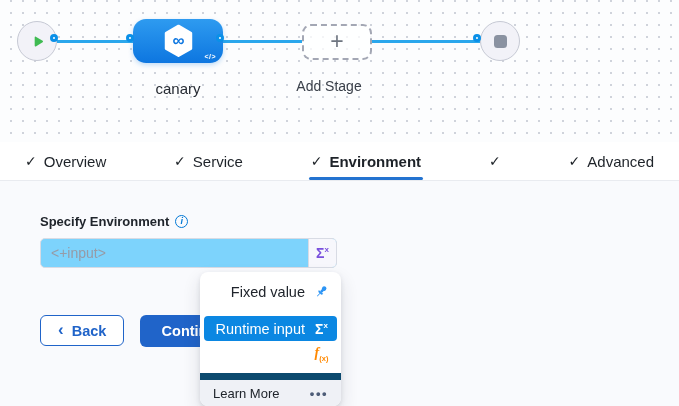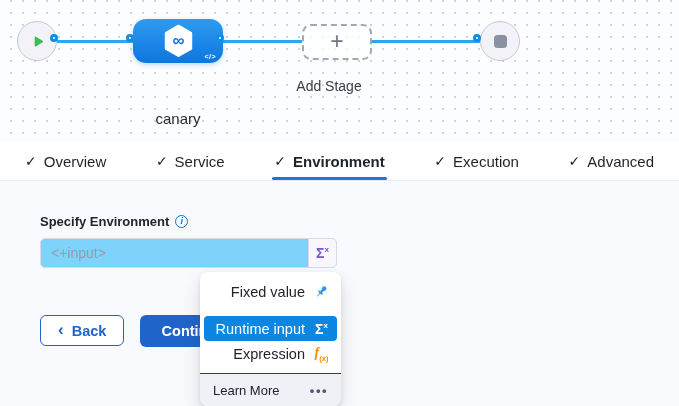--- a/index.html
+++ b/index.html
@@ -37,21 +37,21 @@
     display:flex; align-items:center; justify-content:center; z-index:2;
   }
   .code-glyph { position:absolute; right:7px; bottom:3px; font-size:7px; font-weight:700; color:#fff; letter-spacing:0.5px; }
   .add-stage-node {
     position:absolute; left:302px; top:24px; width:70px; height:36px; border-radius:9px;
     border:2px dashed #a3a7b4; background:rgba(255,255,255,.75);
     display:flex; align-items:center; justify-content:center; z-index:2;
   }
   .plus-glyph { font-size:23px; font-weight:300; color:#6e7580; line-height:1; margin-top:-2px; }
   .node-label { position:absolute; text-align:center; color:#262b33; }
-  .lbl-canary { left:133px; width:90px; top:80px; font-size:15px;margin-top:30px; }
+  .lbl-canary { left:133px; width:90px; top:80px; font-size:15px; }
   .lbl-addstage { left:287px; width:84px; top:78px; font-size:14px; color:#3a404a; }
 
   
   .tabbar {
     height:39px; background:#fff; display:flex; align-items:stretch;
     justify-content:space-between; padding:0 25px; border-bottom:1px solid #e9ebf0;
   }
   .tab { position:relative; display:flex; align-items:center; gap:7px; font-size:15px; color:#1e2329; cursor:pointer; }
   .tab .check { font-size:14px; font-weight:700; color:#1c2126; }
   .tab.active { font-weight:700; }
@@ -99,21 +99,21 @@
     height:25px; display:flex; align-items:center; justify-content:flex-end; gap:8px;
     padding-right:7px; font-size:14.5px; color:#20252c; cursor:pointer; border-radius:4px;
   }
   .menu-item .mi-icon { width:17px; display:flex; align-items:center; justify-content:center; }
   .menu-item.selected { background:#0b87e2; color:#fff;margin-top:12px; }
   .menu-item.selected .sigma { color:#fff; }
   .fx { color:#ff8800; font-size:13px; font-weight:700; }
   .fx i { font-family:"Liberation Serif","DejaVu Serif",serif; font-size:14px; }
   .fx sub { font-size:7.5px; }
   .menu-footer {
-    margin-top:2px; height:33px; background:#eff1f6; border-top:1px solid #0c4a6e;
+    margin-top:2px; height:33px; background:#eff1f6; border-top:7px solid #0c4a6e;
     display:flex; align-items:center; justify-content:space-between; padding:0 13px; cursor:pointer;
   }
   .learn-more { font-size:13px; color:#20252c; }
   .ellipsis { color:#4e5d78; font-size:13px; font-weight:700; letter-spacing:1.5px; }
 </style>
 </head>
 <body>
 
 <div class="app">
 
@@ -167,21 +167,20 @@
       <span>Service</span>
 
     </div>
     <div class="tab active">
       <span class="check">✓</span>
       <span>Environment</span>
       <span class="underline"></span>
     </div>
     <div class="tab">
       <span class="check">✓</span>
-      <span>Execution</span>
 
     </div>
     <div class="tab">
       <span class="check">✓</span>
       <span>Advanced</span>
 
     </div>
   </div>
 
   <div class="content">
@@ -221,21 +220,20 @@
               </svg>
           </span>
         </div>
         <div class="menu-item selected">
           <span>Runtime input</span>
           <span class="mi-icon">
             <span class="sigma"><span>Σ</span><sup>x</sup></span>
           </span>
         </div>
         <div class="menu-item">
-          <span>Expression</span>
           <span class="mi-icon">
             <span class="fx"><i>f</i><sub>(x)</sub></span>
           </span>
         </div>
       </div>
       <div class="menu-footer">
         <span class="learn-more">Learn More</span>
         <span class="ellipsis">•••</span>
       </div>
     </div>

